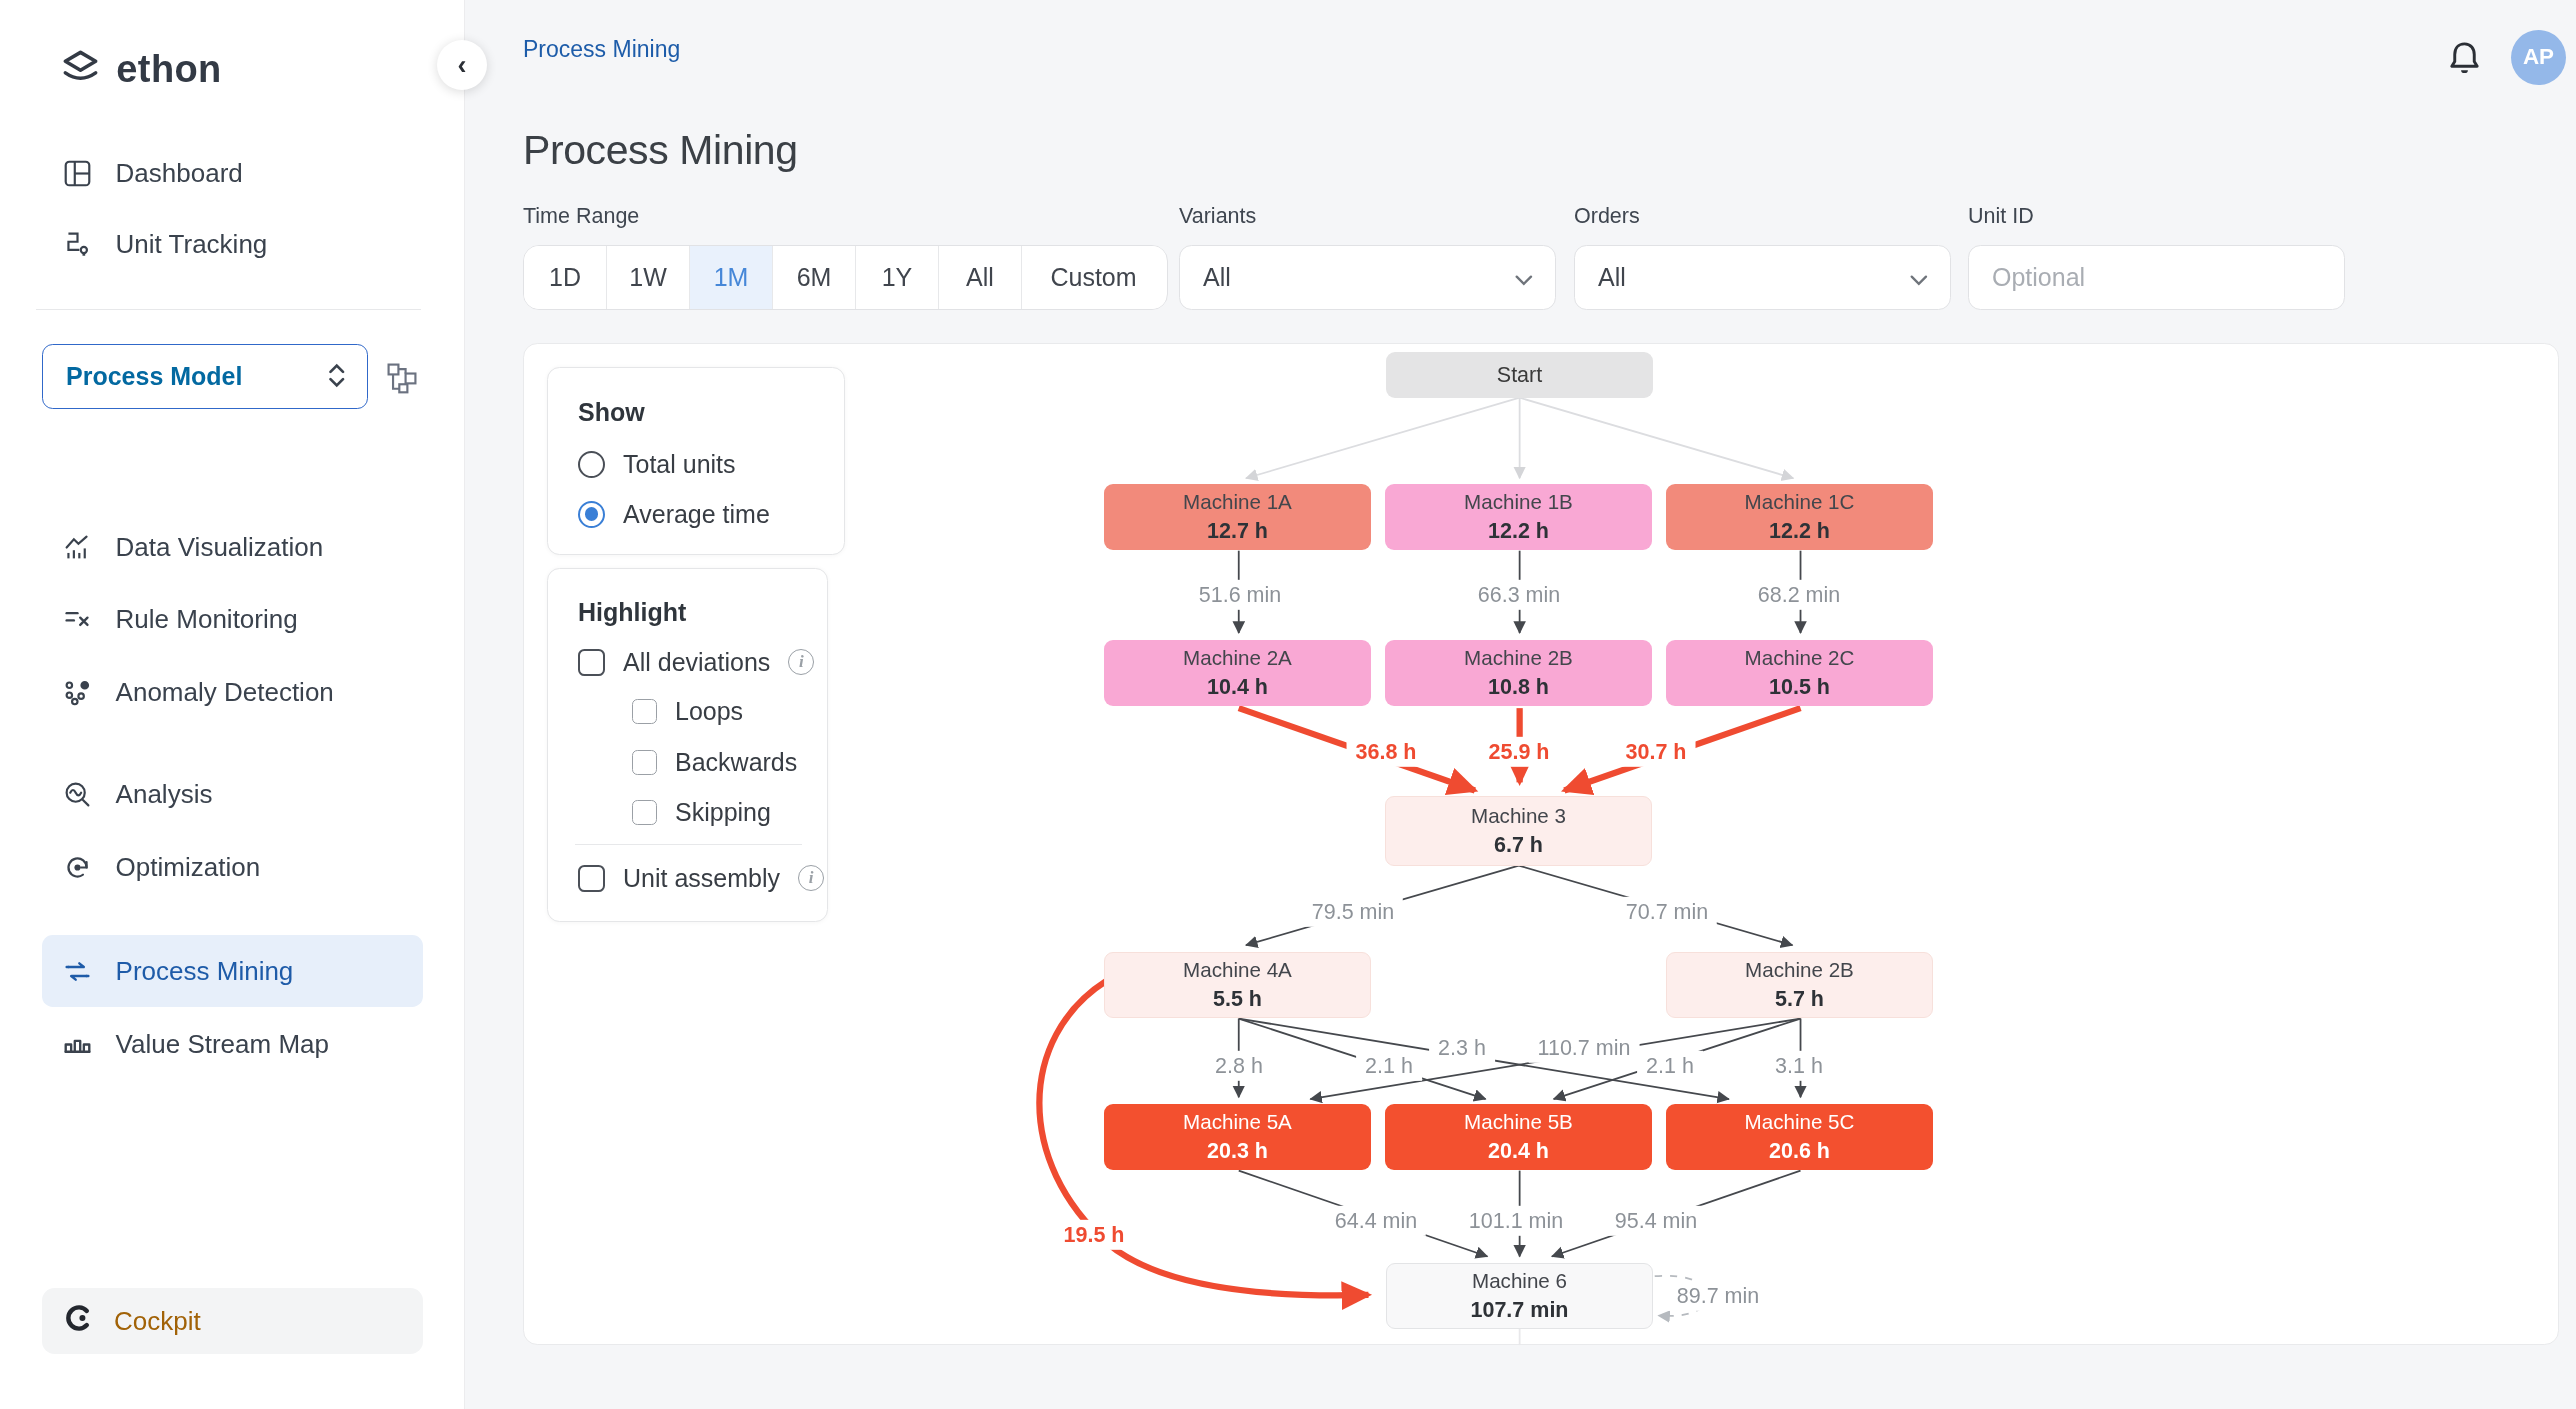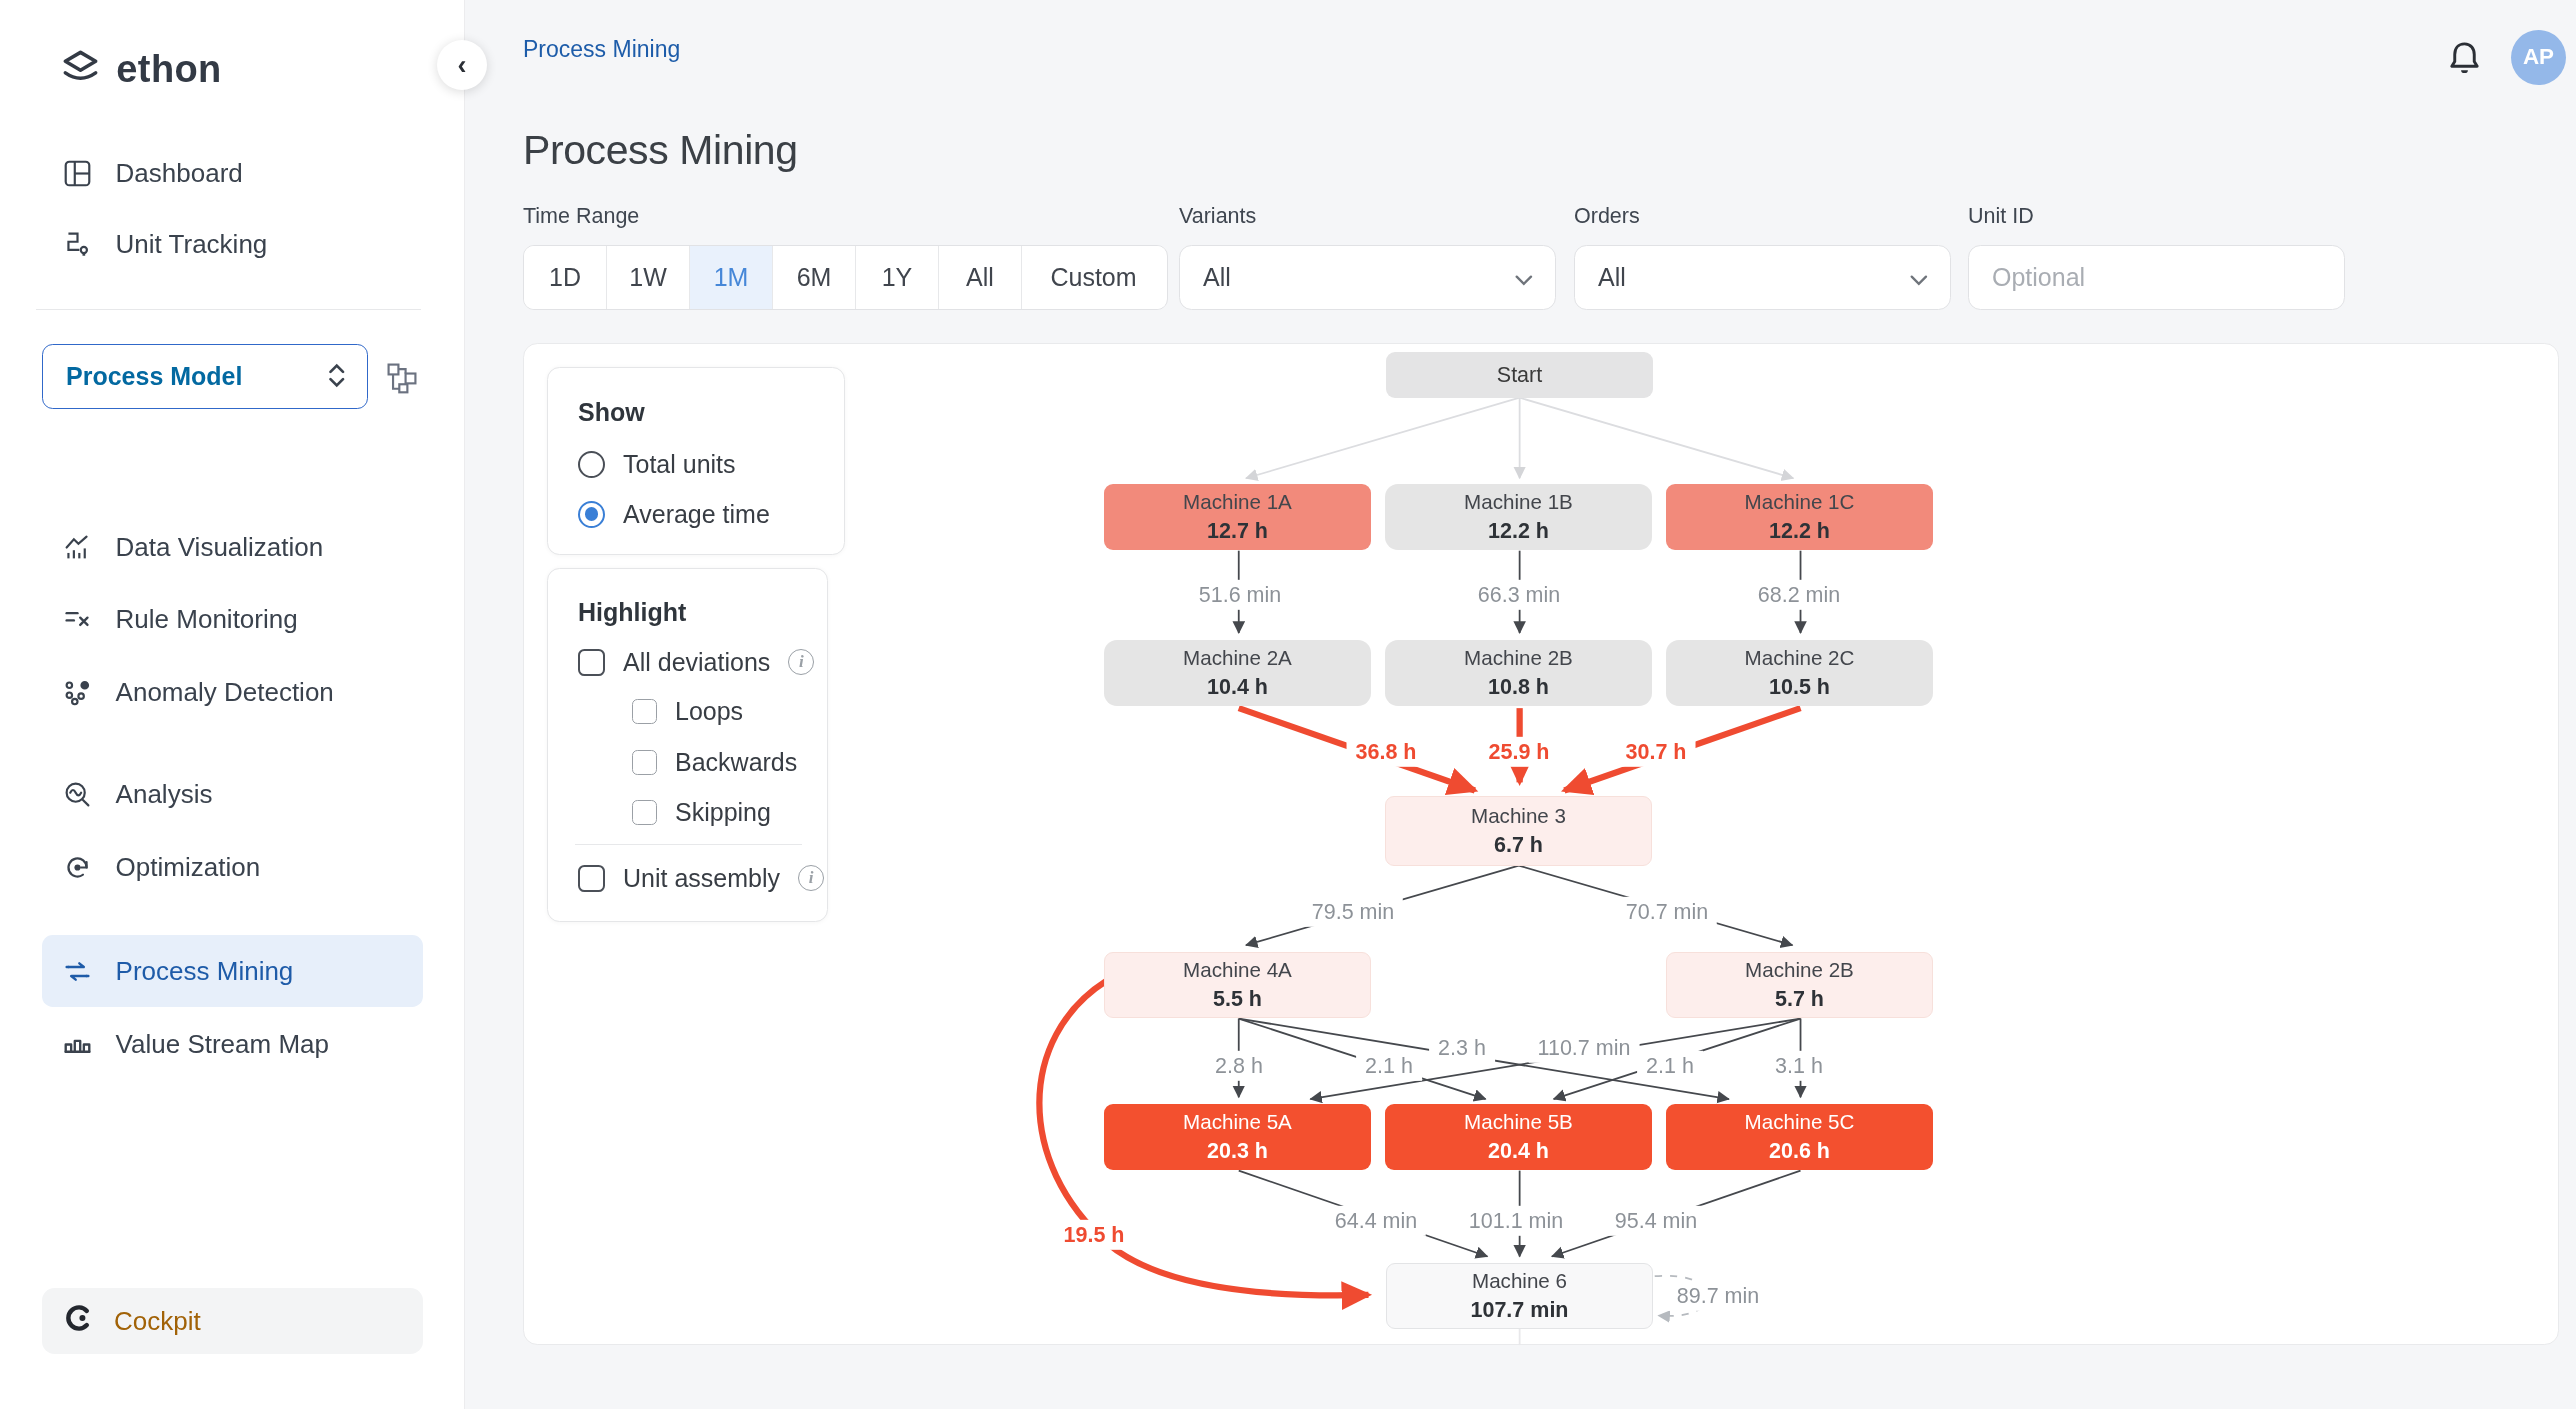--- a/index.html
+++ b/index.html
@@ -37,21 +37,21 @@
   .page-title { position:absolute; left:523px; top:127px; font-size:41px; font-weight:500;
                 color:#3b4046; letter-spacing:-0.4px; }
   .bell { position:absolute; left:2445px; top:38px; width:39px; height:39px; cursor:pointer; }
   .avatar { position:absolute; left:2511px; top:29.5px; width:55px; height:55px; border-radius:50%;
             background:#94b8e9; color:#fff; font-size:22.4px; font-weight:600;
             display:flex; align-items:center; justify-content:center; cursor:pointer; }
   
   .fgroup { position:absolute; top:204px; }
   .fgroup .flabel { font-size:21.5px; color:#3f4650; margin-bottom:16px; }
   .seg { display:flex; width:645px; height:65px; background:#fff; border:0.9px solid #e1e2e5;
-         border-radius:11px; overflow:hidden; }
+         border-radius:16px; overflow:hidden; }
   .seg button { flex:none; width:83px; height:100%; background:#fff; border:none;
                 border-right:0.9px solid #e7e8ea; font-size:25px; color:#40454d;
                 font-family:inherit; cursor:pointer; }
   .seg button:last-child { border-right:none; width:143px; }
   .seg button.sel { background:#e9f1fc; color:#4687d8; }
   .fselect { width:377px; height:65px; background:#fff; border:0.9px solid #e1e2e5; border-radius:12.5px;
              display:flex; align-items:center; justify-content:space-between;
              padding:0 21.5px 0 23px; font-size:25px; color:#40454d; cursor:pointer; }
   .finput { width:377px; height:65px; background:#fff; border:0.9px solid #e1e2e5; border-radius:12.5px;
             padding:0 23px; font-size:25px; color:#40454d; font-family:inherit; outline:none; }
@@ -74,21 +74,21 @@
   .hdivider { position:absolute; left:27px; width:227px; height:0.9px; background:#e7e8ea; }
   
   .diagram-svg { position:absolute; left:0; top:0; }
   .node { position:absolute; width:267px; height:66px; border-radius:9px;
           display:flex; flex-direction:column; align-items:center; justify-content:center;
           gap:4.5px; cursor:pointer; }
   .node .nt { font-size:20.6px; color:#43464c; }
   .node .nv { font-size:21.5px; font-weight:700; color:#2e3237; }
   .tone-gray   { background:#e4e4e5; }
   .tone-salmon { background:#f28a7b; }
-  .tone-pink   { background:#e5e5e5;border-radius:13px; }
+  .tone-pink   { background:#f9a8d4; }
   .tone-faint  { background:#fdeeec; border:0.9px solid #f7e0db; }
   .tone-red    { background:#f3502f; }
   .tone-red .nt { color:#ffffff; } .tone-red .nv { color:#ffffff; }
   .tone-end    { background:#f8f8f9; border:0.9px solid #e3e4e6; }
   .elabel { position:absolute; transform:translate(-50%,-50%); background:#fff;
             padding:2.7px 9px; font-size:21.5px; color:#8d9298; white-space:nowrap; }
   .elabel.red { color:#ef4b31; font-weight:600; }
 </style>
 </head>
 <body>

